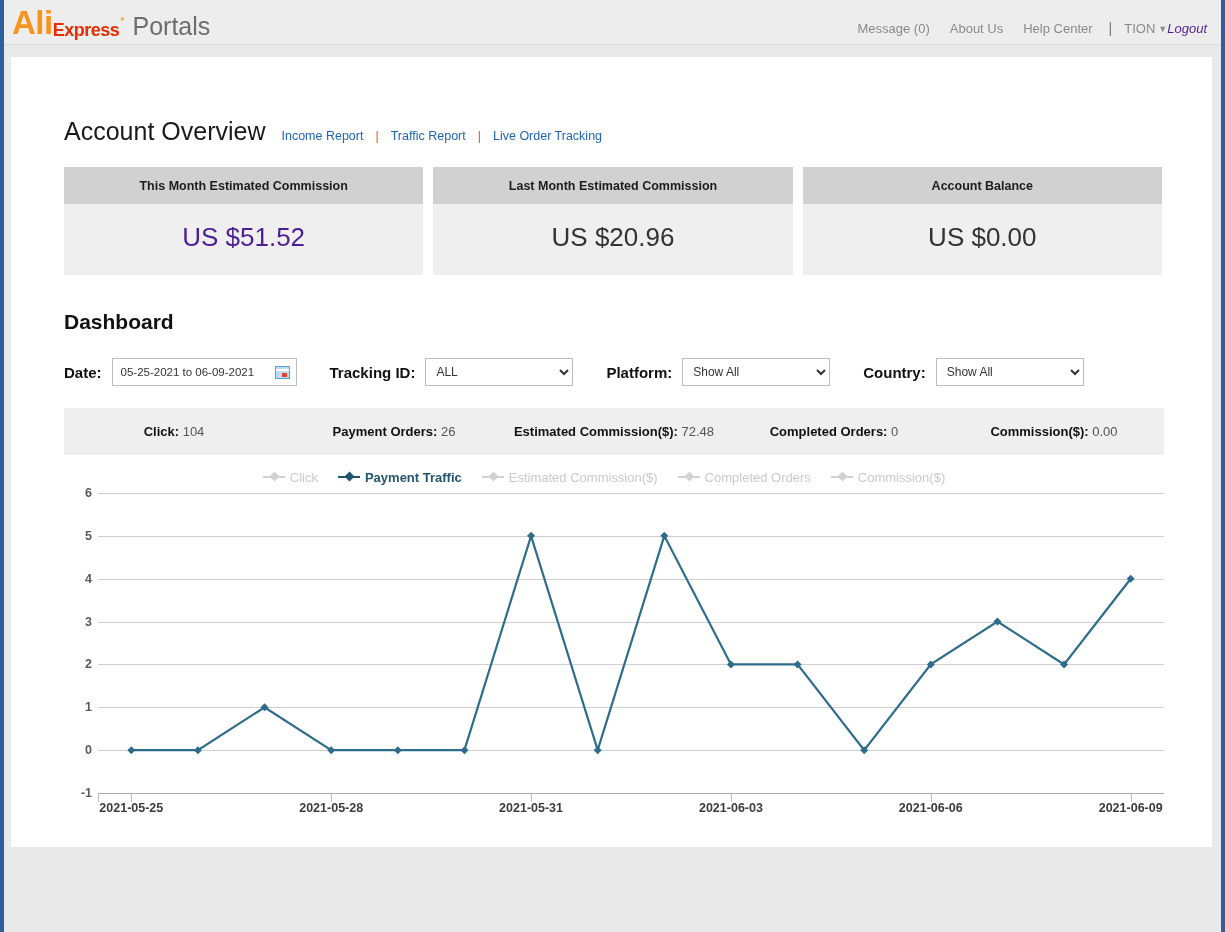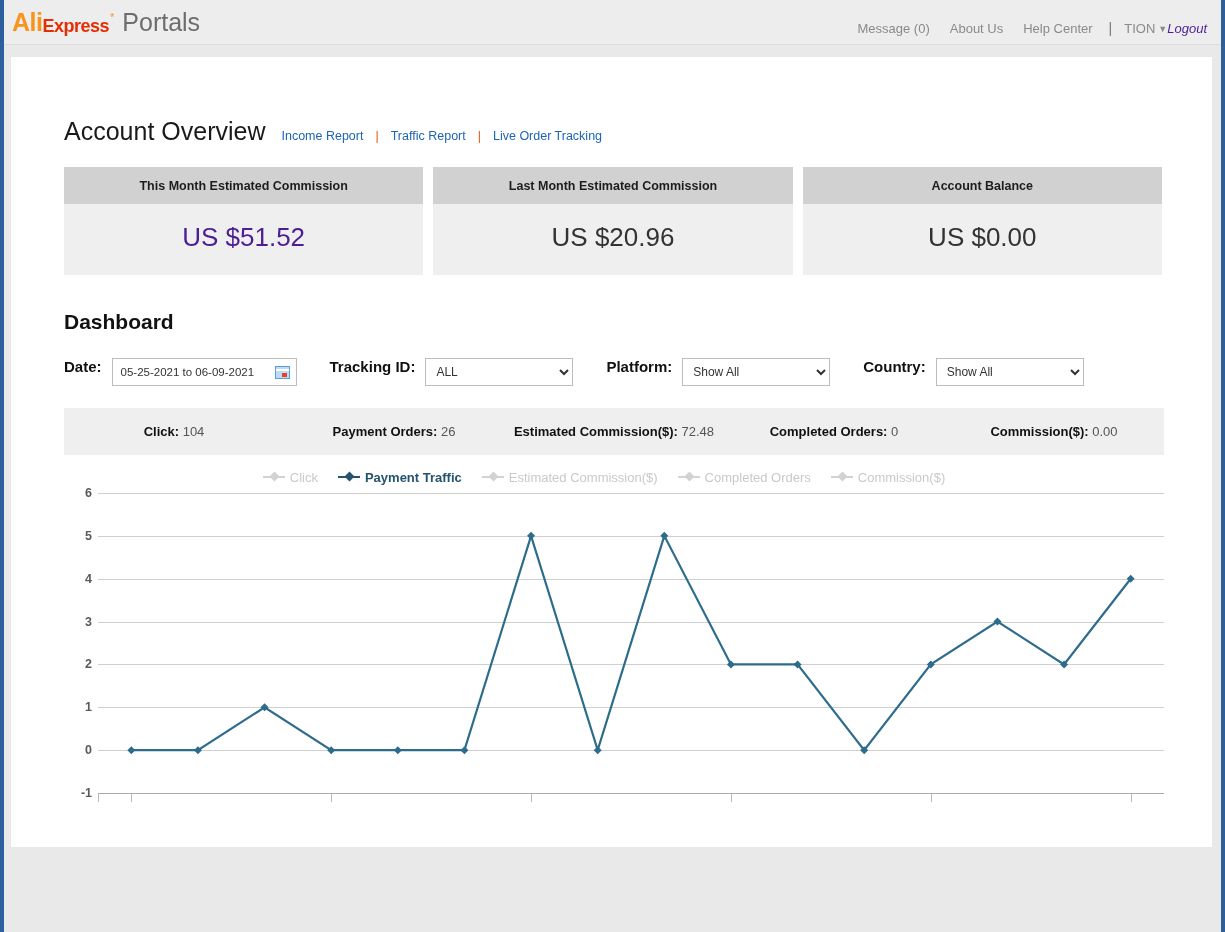--- a/index.html
+++ b/index.html
@@ -20,21 +20,21 @@
   #frame-bottom { position:absolute; left:0; right:0; bottom:0; height:3px; background:#2b5f9e; }
 
   .page { position:absolute; left:4px; top:0; width:1217px; height:932px; background:#e9e9e9; }
 
   
   .topbar {
     height:45px; background:#ededed; position:relative;
     display:flex; align-items:center; border-bottom:1px solid #dcdcdc;
   }
   .logo { margin-left:8px; display:flex; align-items:flex-end; }
-  .logo-ali { font-size:25px; font-weight:bold; color:#f7941e; letter-spacing:-0.5px; line-height:1; }
+  .logo-ali { font-size:33px; font-weight:bold; color:#f7941e; letter-spacing:-0.5px; line-height:1; }
   .logo-express { font-size:18px; font-weight:bold; color:#e62e04; letter-spacing:-0.5px; line-height:1; position:relative; }
   .logo-star { font-size:11px; color:#f7941e; position:relative; top:-12px; left:1px; }
   .logo-portals { font-size:25px; color:#6d6d6d; margin-left:9px; line-height:1; font-weight:400; }
 
   .top-right { position:absolute; right:14px; top:0; height:56px; display:flex; align-items:center; gap:0; font-size:13px; }
   .top-right .tl { color:#8a8a8a; margin-left:20px; cursor:pointer; }
   .top-right .sep { color:#777; margin-left:16px; font-size:14px; }
   .top-right .user { color:#8a8a8a; margin-left:12px; cursor:pointer; }
   .top-right .caret { font-size:9px; margin-left:3px; position:relative; top:-1px; }
   .top-right .logout { color:#4c1d95; cursor:pointer;font-style:italic; }
@@ -80,21 +80,21 @@
   .cal-ico i { position:absolute; left:0; right:0; top:2px; height:2px; background:#fff; }
   .cal-ico b { position:absolute; left:6px; top:6px; width:5px; height:4px; background:#e8402a; }
   .sel {
     margin-left:10px; height:28px; border:1px solid #bdbdbd; background:#fff;
     font-size:12px; color:#333; font-family:"Liberation Sans", sans-serif;
     padding:0 6px; -webkit-appearance:menulist;
   }
   .sel.trk { width:148px; }
   .sel.plat { width:148px; }
   .sel.ctry { width:148px; }
-  .fgroup { display:flex; align-items:flex-start; margin-left:33px; }
+  .fgroup { display:flex; align-items:center; margin-left:33px; }
   .fgroup:first-child { margin-left:0; }
 
   .statbar {
     margin-top:22px; background:#efefef; height:47px; display:flex; align-items:center;
     font-size:13px; width:1100px;
   }
   .stat { flex:1; text-align:center; }
   .stat .k { font-weight:bold; color:#111; }
   .stat .v { color:#555; }
 
@@ -284,19 +284,27 @@
             <div class="xaxis"></div>
             <div class="xticks" id="xticks">
                 <div class="xtick" style="left: 33.3125px;"></div>
                 <div class="xtick" style="left: 233.188px;"></div>
                 <div class="xtick" style="left: 433.062px;"></div>
                 <div class="xtick" style="left: 632.938px;"></div>
                 <div class="xtick" style="left: 832.812px;"></div>
                 <div class="xtick" style="left: 1032.69px;"></div>
                 <div class="xtick" style="left: 0px;"></div>
               </div>
+            <div class="xlabels" id="xlabels">
+                <div class="xlab" style="left: 33.3125px;">2021-05-25</div>
+                <div class="xlab" style="left: 233.188px;">2021-05-28</div>
+                <div class="xlab" style="left: 433.062px;">2021-05-31</div>
+                <div class="xlab" style="left: 632.938px;">2021-06-03</div>
+                <div class="xlab" style="left: 832.812px;">2021-06-06</div>
+                <div class="xlab" style="left: 1032.69px;">2021-06-09</div>
+              </div>
           </div>
         </div>
 
       </div>
     </div>
   </div>
 </div>
 
 </body></html>

